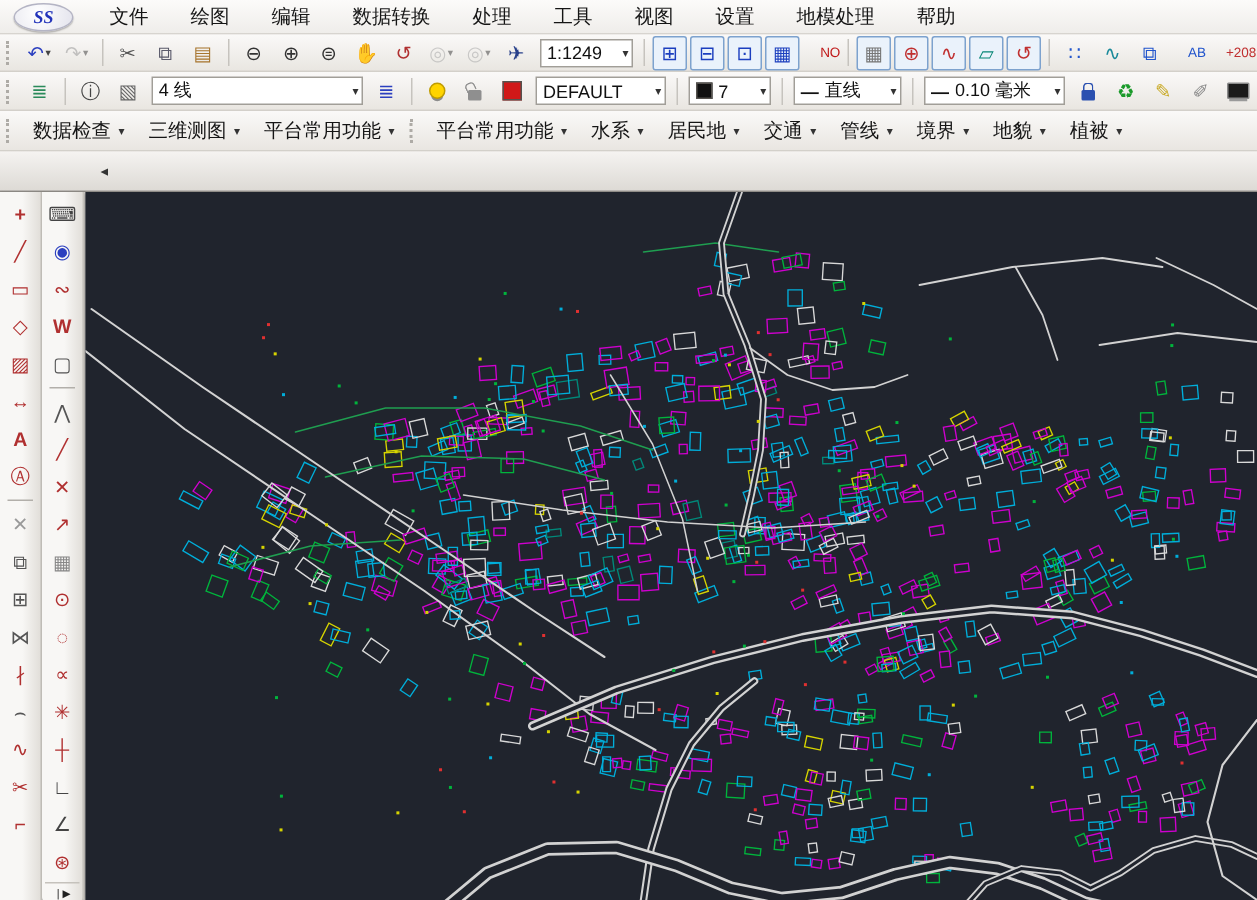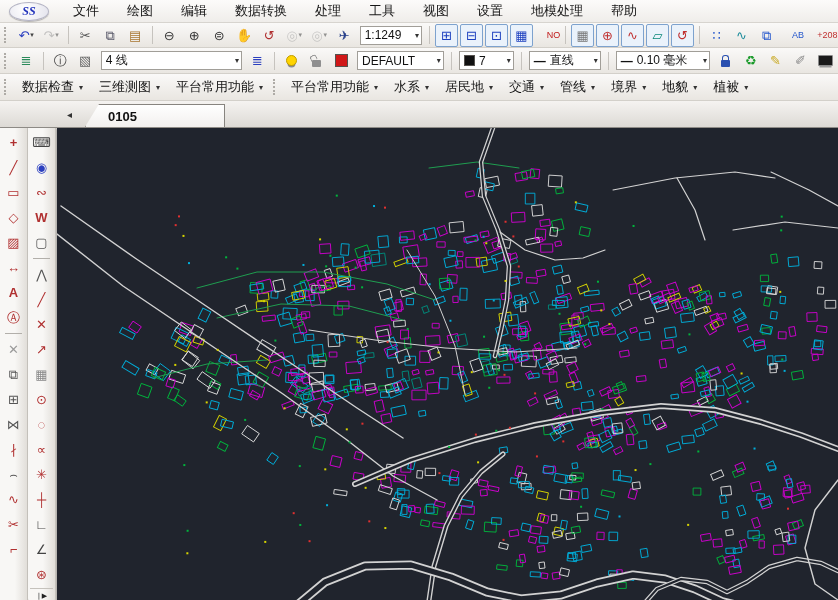--- a/index.html
+++ b/index.html
@@ -316,23 +316,20 @@
         <span class="arrow">▾</span>
       </div>
       <div class="panelbtn">
         <span>植被</span>
         <span class="arrow">▾</span>
       </div>
     </div>
 
   <div class="tab-bar">
     <div class="tab-nav">◂</div>
-    <div class="tab">
-      <span>0105</span>
-    </div>
   </div>
 
   <div class="content">
     <div class="left-toolbar">
       <div class="tool-col" id="tool-col-1">
           <div class="vbtn" style="color: rgb(176, 48, 48); font-weight: bold;">+</div>
           <div class="vbtn" style="color: rgb(176, 48, 48);">╱</div>
           <div class="vbtn" style="color: rgb(176, 48, 48);">▭</div>
           <div class="vbtn" style="color: rgb(176, 48, 48);">◇</div>
           <div class="vbtn" style="color: rgb(176, 48, 48);">▨</div>

